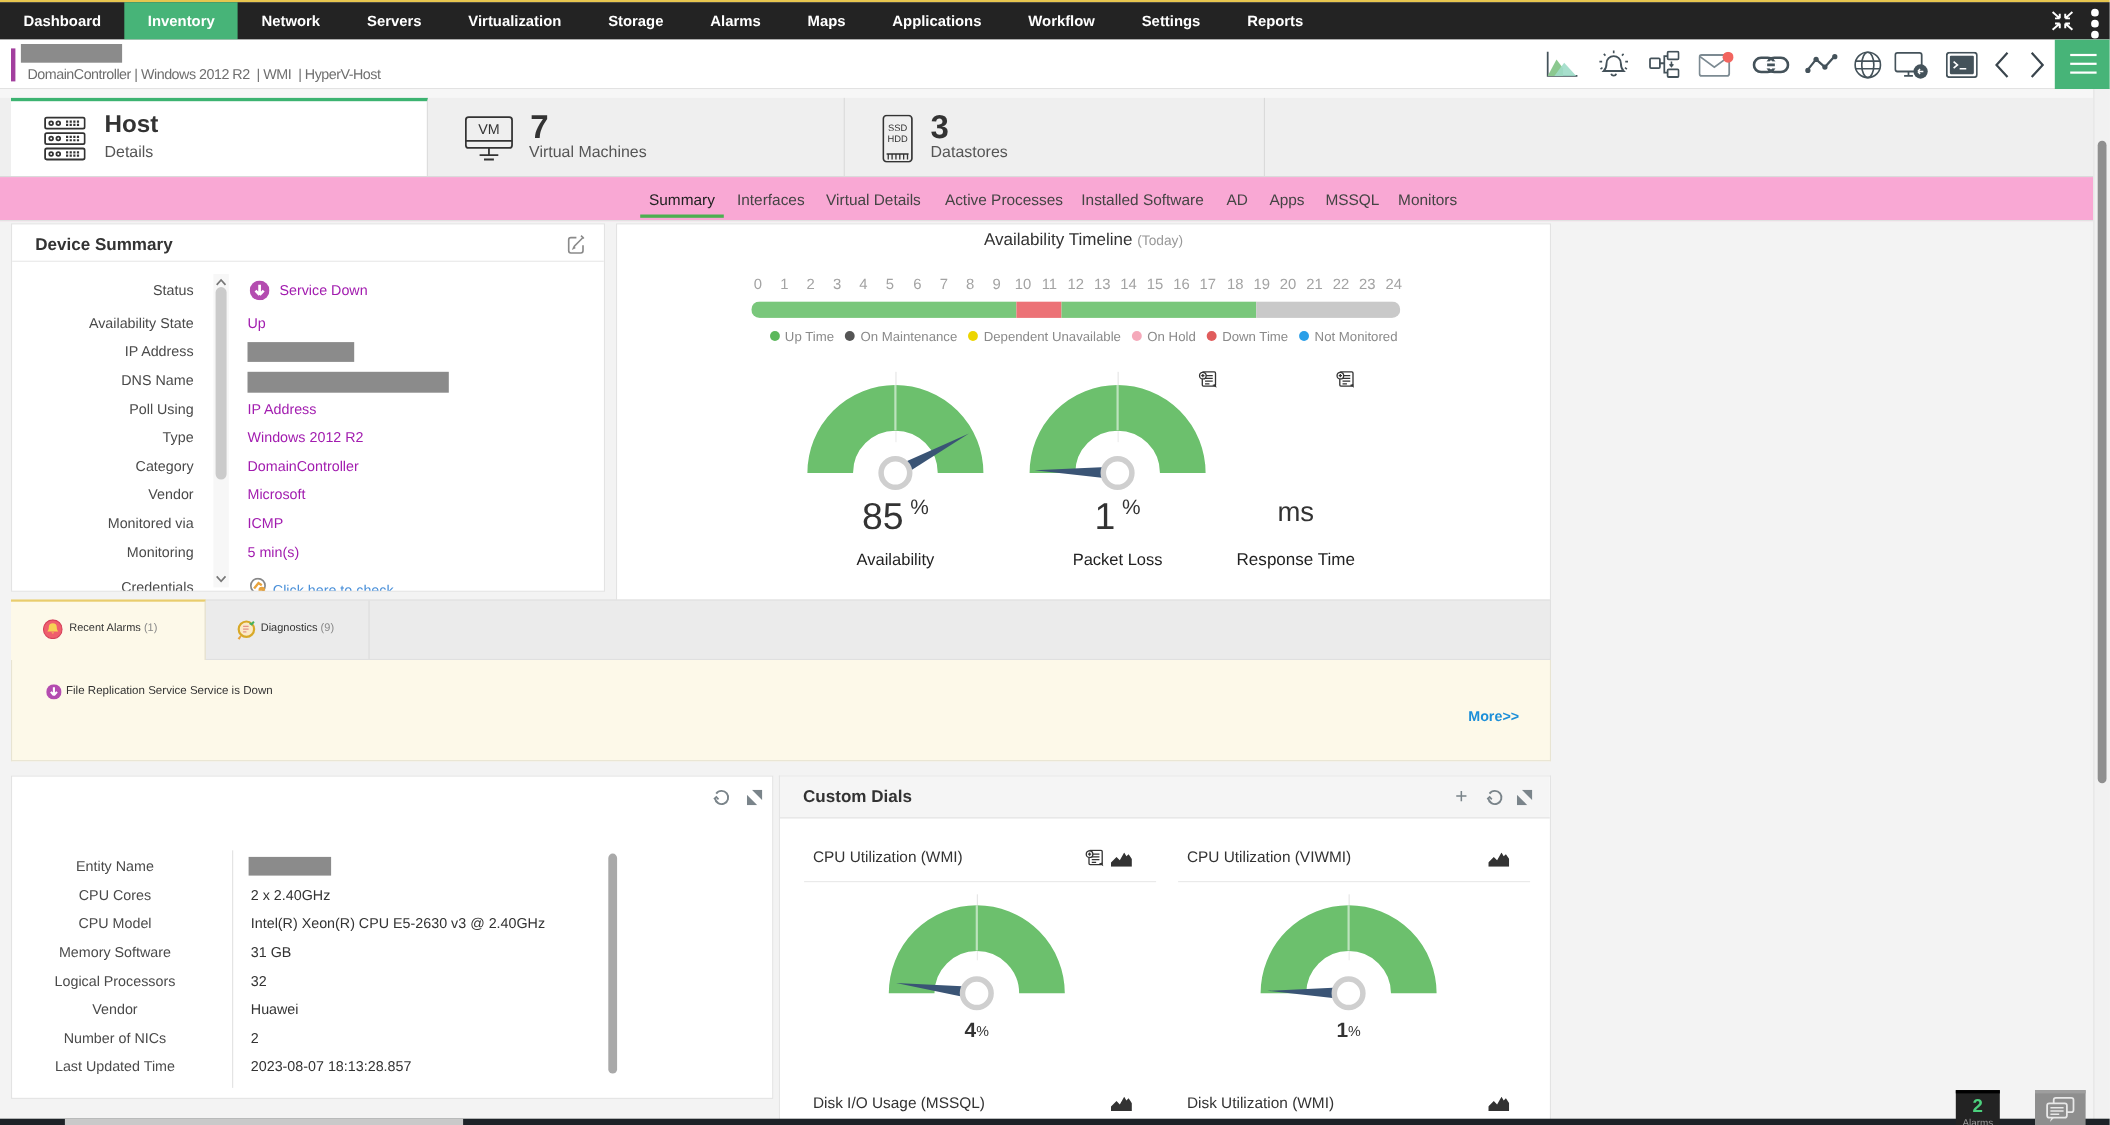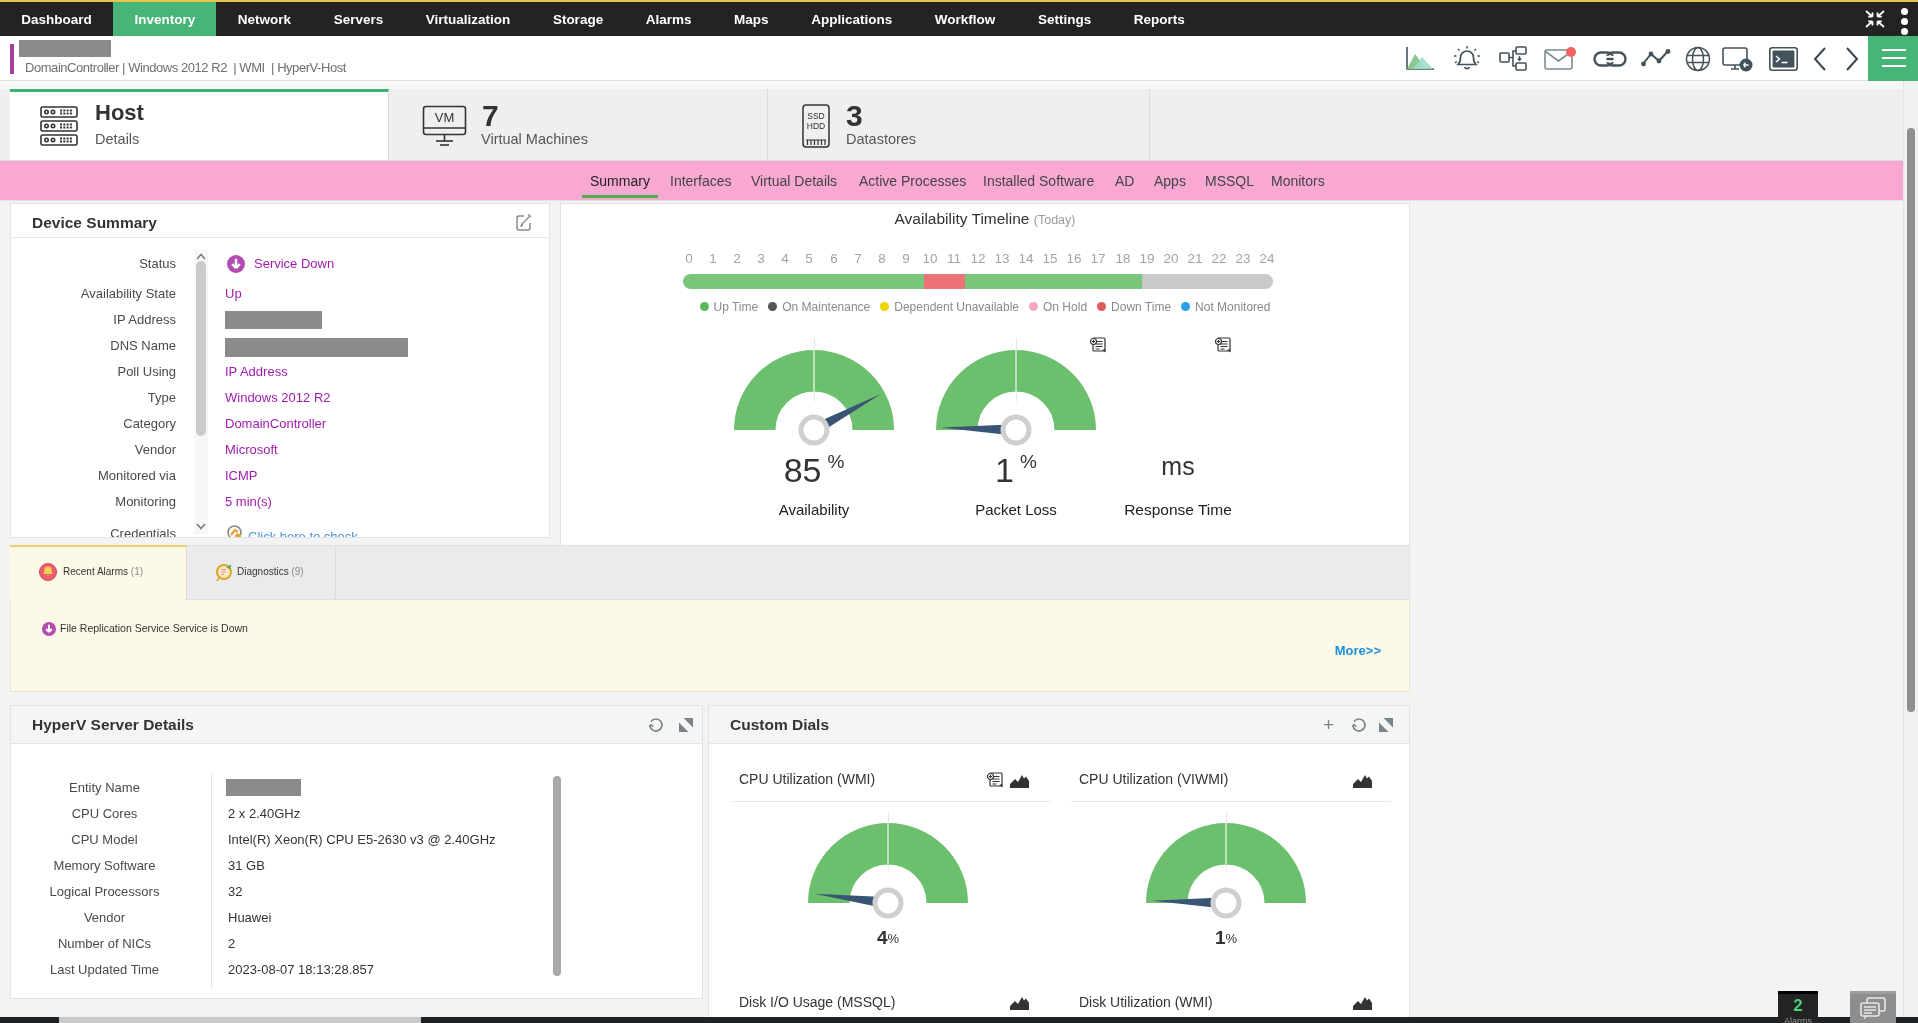--- a/index.html
+++ b/index.html
@@ -379,23 +379,20 @@
 <div class="abs" id="albody">
   <svg style="position:absolute;left:31px;top:22px" width="14" height="14" viewBox="0 0 16 16">
       <circle cx="8" cy="8" r="8" fill="#b44cb0"></circle>
       <path d="M8 3.2 V10 M8 11.5 L4.8 8.0 M8 11.5 L11.2 8.0" stroke="#fff" stroke-width="2.2" fill="none"></path>
     </svg>
   <div style="position:absolute;left:49px;top:22px;font-size:10.5px;color:#333">File Replication Service Service is Down</div>
   <div style="position:absolute;right:28px;top:43px;font-size:13px;font-weight:700;color:#1d8fd8">More&gt;&gt;</div>
 </div>
 
 <div class="panel" id="hyppanel" style="left:10px;top:705px;width:693px;height:294px">
-  <div class="phead">
-      <h3>HyperV Server Details</h3>
-    </div>
   <svg style="position:absolute;left:637px;top:11px" width="16" height="16" viewBox="0 0 16 16" fill="none" stroke="#7a848a" stroke-width="1.7">
     <path d="M3.1 4.5 A 6 6 0 1 1 2 8.6"></path>
     <path d="M1 9.5 l2.2 -2 2 2.2" fill="none" stroke-width="1.5"></path>
   </svg>
   <svg style="position:absolute;left:668px;top:12px" width="14" height="14" viewBox="0 0 14 14">
     <polygon points="4.5,0 14,0 14,9.5" fill="#7a848a"></polygon>
     <polygon points="0,4.5 9.5,14 0,14" fill="#7a848a"></polygon>
   </svg>
   <div class="hlabel" style="top:74px">Entity Name</div>
   <div class="hlabel" style="top:100px">CPU Cores</div>

